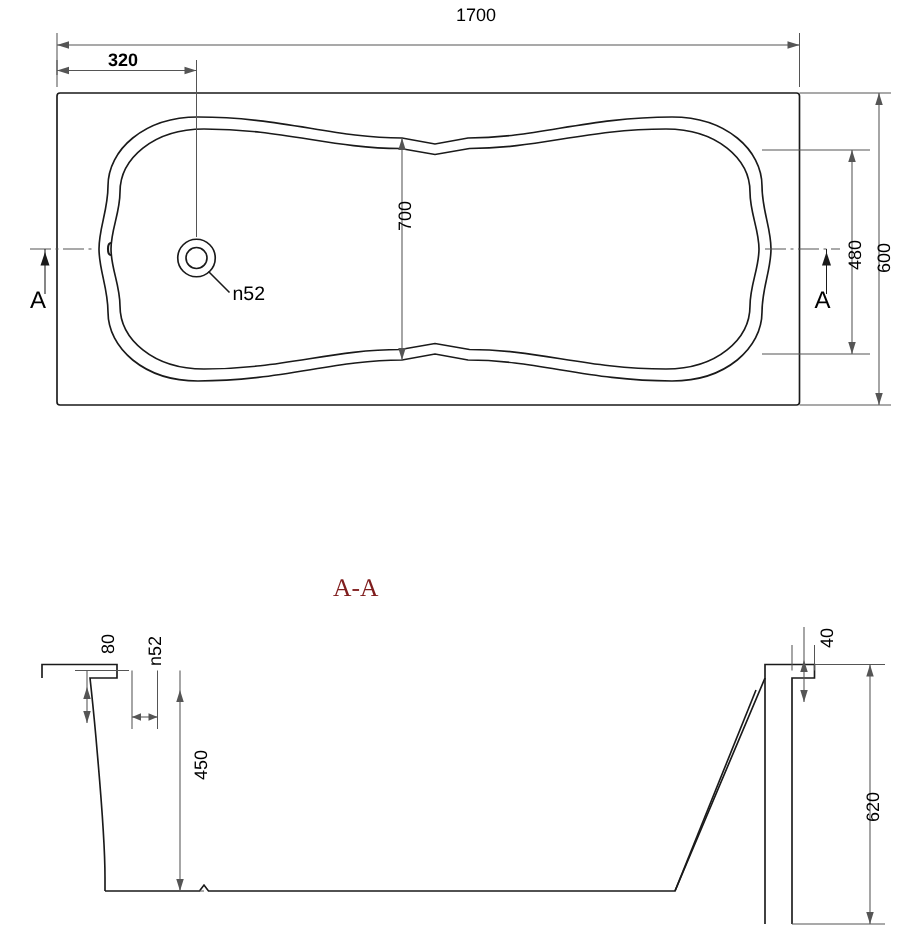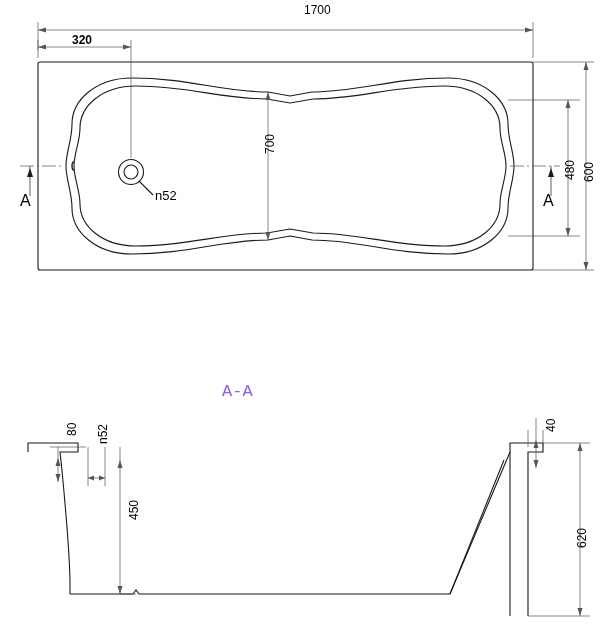--- a/index.html
+++ b/index.html
@@ -28,23 +28,23 @@
     font-size: 12px;
     color: #000000;
     white-space: nowrap;
     line-height: 1;
   }
   .dim-label.vert {
     transform-origin: 0 0;
   }
   .section-title {
     position: absolute;
-    font-family: Liberation Mono, monospace;
+    font-family: Liberation Serif, serif;
     font-size: 17px;
-    color: #8b5cf6;
+    color: #7f1d1d;
     white-space: nowrap;
   }
   .sec-mark {
     position: absolute;
     font-family: "Liberation Sans", sans-serif;
     font-size: 16px;
     color: #000000;
   }
 </style>
 </head>

